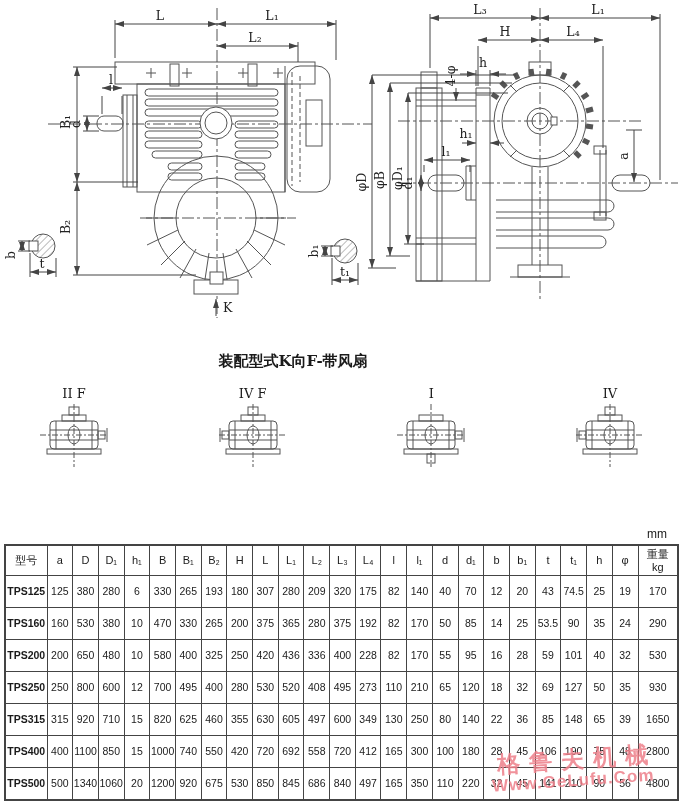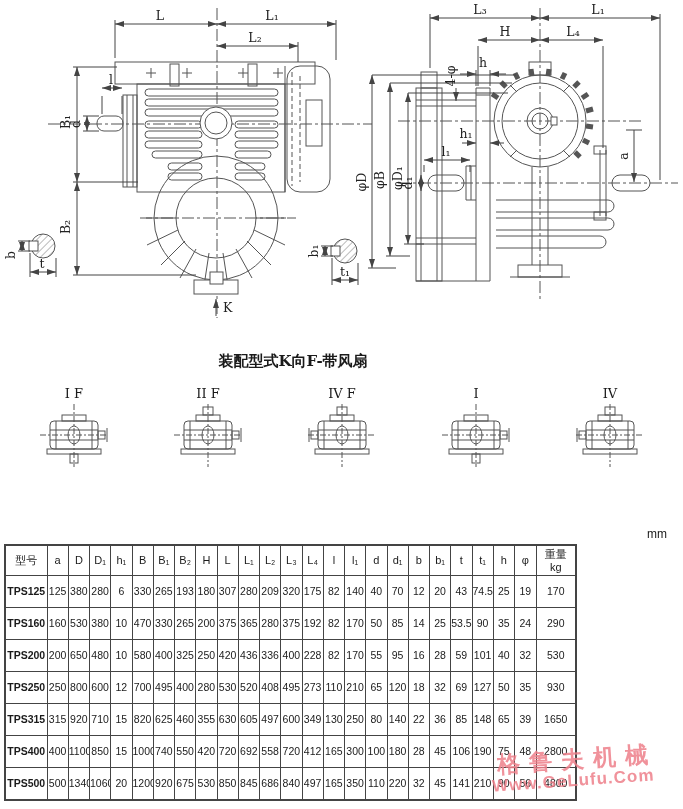--- a/index.html
+++ b/index.html
@@ -6,21 +6,21 @@
   body{width:683px;height:809px;background:#fff;position:relative;overflow:hidden;
        font-family:"Liberation Sans","DejaVu Sans",sans-serif;color:#1a1a1a}
   .drawings{position:absolute;top:0;left:0}
   svg text{fill:#222;font-family:"DejaVu Serif","Liberation Serif",serif;font-size:12.5px}
   .asm-title{position:absolute;top:352px;left:0;width:586px;text-align:center;
              font-family:"DejaVu Serif","Liberation Serif",serif;font-weight:bold;font-size:15px}
   .asm-row{position:absolute;top:386px;left:38px;width:608px;display:flex;justify-content:space-between}
   .asm-item{width:72px;text-align:center}
   .asm-label{font-family:"DejaVu Serif","Liberation Serif",serif;font-size:13px;height:17px}
   .unit{position:absolute;top:527px;right:16px;font-size:12px}
-  table.dims{position:absolute;top:544px;left:4px;width:573px;border-collapse:collapse;
+  table.dims{position:absolute;top:544px;left:4px;width:675px;border-collapse:collapse;
              table-layout:fixed;background:#fff;border:2px solid #444}
   .dims th,.dims td{border:1px solid #444;text-align:center;vertical-align:middle;
         font-family:"Liberation Sans","DejaVu Sans",sans-serif;font-size:10.5px;
         padding:0;height:31px;line-height:1.15;font-weight:normal;overflow:hidden}
   .dims thead th{height:29px;font-size:11px;white-space:pre-line}
   .dims td.model{font-weight:bold}
   .wm{position:absolute;color:#ee7f8a;opacity:.85;transform:rotate(-4deg);font-weight:bold;pointer-events:none}
   .wm1{top:744px;left:497px;font-size:23px;letter-spacing:9px;
        font-family:"DejaVu Serif",serif;white-space:nowrap}
   .wm2{top:771px;left:492px;font-size:17px;letter-spacing:1px;white-space:nowrap}
@@ -277,37 +277,20 @@
   <text transform="rotate(-90 628 156)" x="628" y="156" text-anchor="middle">a</text>
   <text transform="rotate(-90 366 182)" x="366" y="182" text-anchor="middle">φD</text>
   <text transform="rotate(-90 384 180)" x="384" y="180" text-anchor="middle">φB</text>
   <text transform="rotate(-90 402 178)" x="402" y="178" text-anchor="middle">φD₁</text>
   <text transform="rotate(-90 318 251)" x="318" y="251" text-anchor="middle">b₁</text>
   <text x="345" y="276" text-anchor="middle">t₁</text>
 </svg>
 
 <div class="asm-title">装配型式K向F-带风扇</div>
 <div class="asm-row">
-    <div class="asm-item"><div class="asm-label">I F</div><svg width="72" height="66" viewBox="0 0 72 66">
-        <g fill="none" stroke="#555" stroke-width="1">
-          <rect x="12" y="18" width="48" height="28" rx="4"></rect>
-          <line x1="12" y1="27" x2="60" y2="27"></line>
-          <line x1="12" y1="37" x2="60" y2="37"></line>
-          <line x1="18" y1="18" x2="18" y2="46"></line>
-          <line x1="54" y1="18" x2="54" y2="46"></line>
-          <rect x="24" y="12" width="24" height="6"></rect>
-          <rect x="9" y="46" width="54" height="5"></rect>
-          <rect x="32" y="51" width="8" height="9"></rect>
-          <ellipse cx="36" cy="32" rx="6" ry="9"></ellipse>
-          <line x1="2" y1="32" x2="70" y2="32" stroke-dasharray="6 2 2 2"></line>
-          <line x1="36" y1="1" x2="36" y2="64" stroke-dasharray="6 2 2 2"></line>
-          <rect x="60" y="28" width="7" height="8"></rect>
-          <line x1="69" y1="25" x2="69" y2="39"></line>
-        </g>
-      </svg></div>
     <div class="asm-item"><div class="asm-label">II F</div><svg width="72" height="66" viewBox="0 0 72 66">
         <g fill="none" stroke="#555" stroke-width="1">
           <rect x="12" y="18" width="48" height="28" rx="4"></rect>
           <line x1="12" y1="27" x2="60" y2="27"></line>
           <line x1="12" y1="37" x2="60" y2="37"></line>
           <line x1="18" y1="18" x2="18" y2="46"></line>
           <line x1="54" y1="18" x2="54" y2="46"></line>
           <rect x="24" y="12" width="24" height="6"></rect>
           <rect x="31" y="4" width="10" height="8"></rect>
           <rect x="9" y="46" width="54" height="5"></rect>

